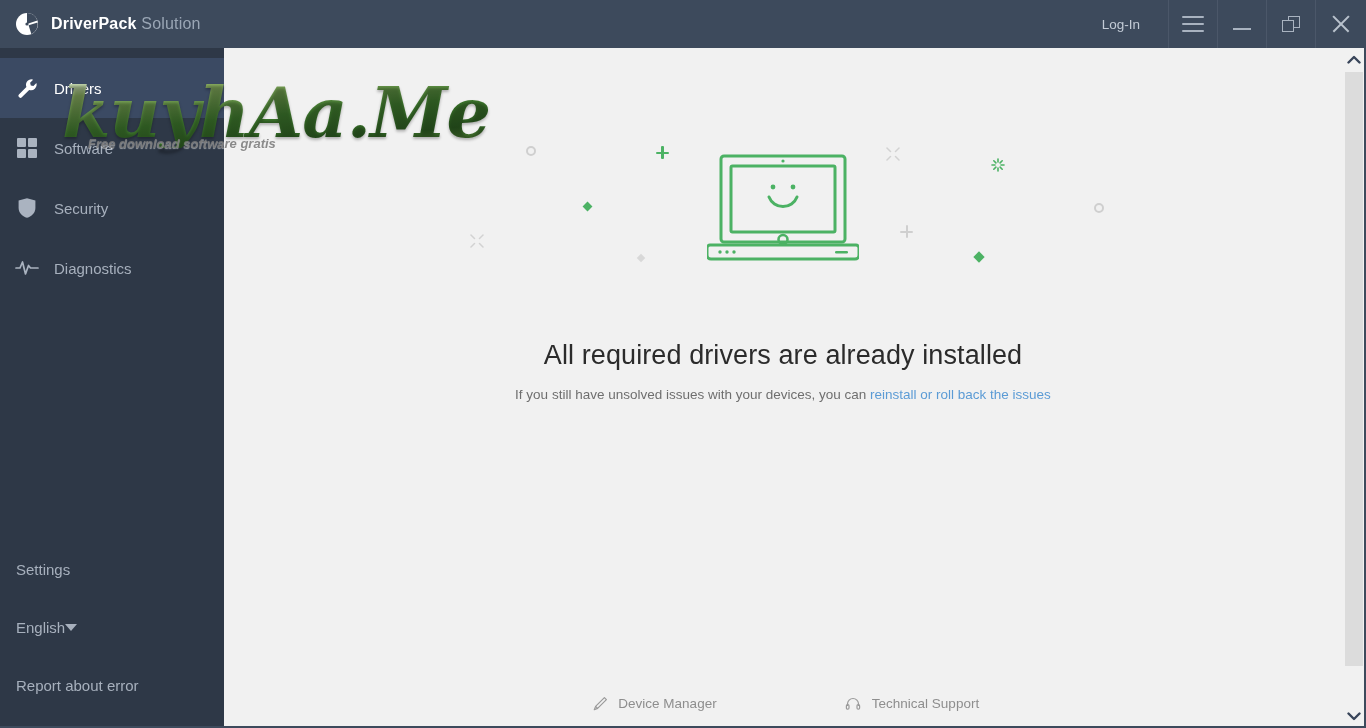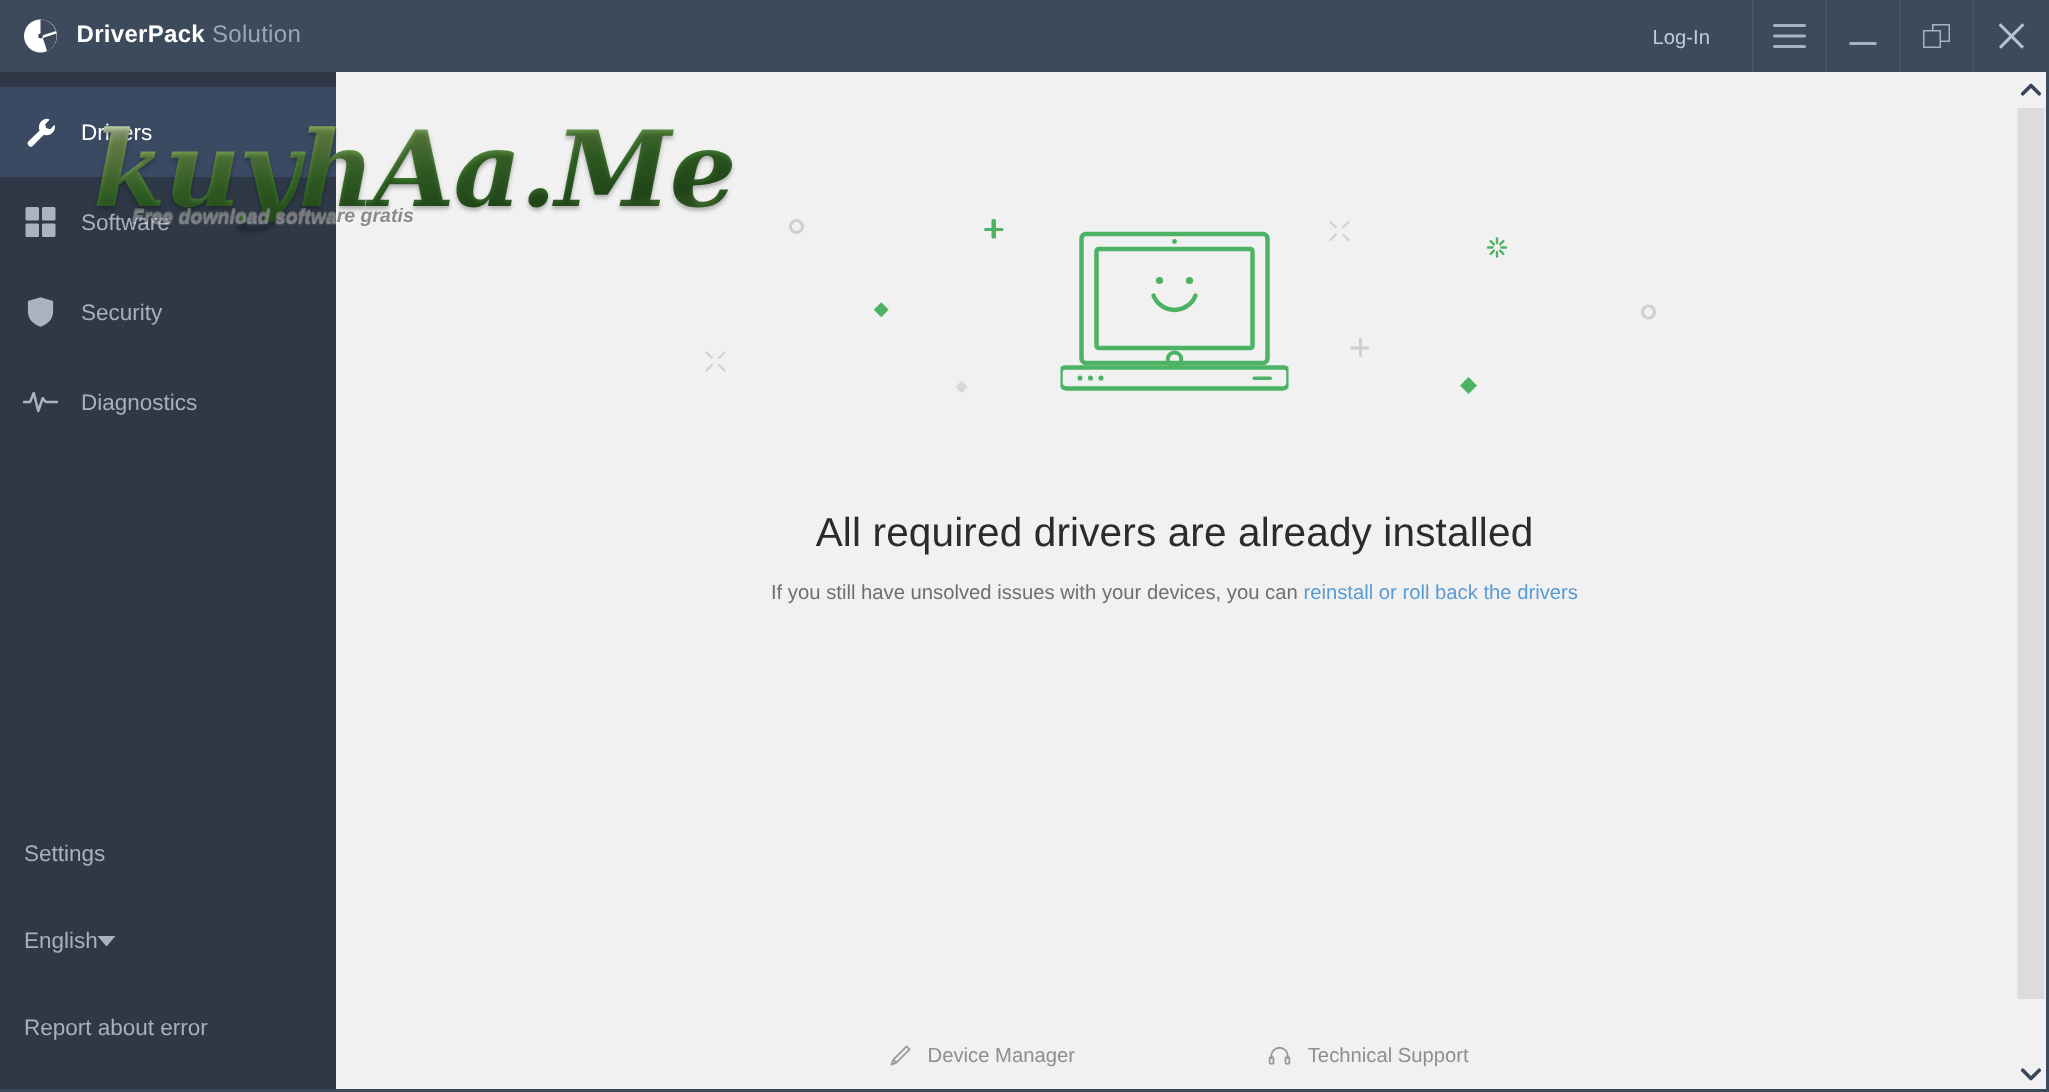--- a/index.html
+++ b/index.html
@@ -476,21 +476,21 @@
                 <circle cx="27" cy="99" r="1.7"></circle>
             </g>
             <rect x="128" y="98" width="13" height="2.4" rx="1.2" fill="#4cb264"></rect>
           </svg>
         </span>
       </div>
 
       <h1 class="headline">All required drivers are already installed</h1>
 
       <p class="subline">
-        <span>If you still have unsolved issues with your devices, you can </span><a href="#">reinstall or roll back the drivers</a>
+        <span>If you still have unsolved issues with your devices, you can </span><a href="#">reinstall or roll back the issues</a>
       </p>
 
 
       <div class="footbar">
         <div class="foot-item">
           <span class="foot-ic">
             <svg width="16" height="16" viewBox="0 0 16 16">
               <path d="M12.4 1.6 14.4 3.6 5.6 12.4 2.3 13.7 3.6 10.4Z" fill="none" stroke="#9a9a9a" stroke-width="1.2" stroke-linejoin="round"></path>
               <path d="M3.6 10.4 5.6 12.4" stroke="#9a9a9a" stroke-width="1.2"></path>
             </svg>

